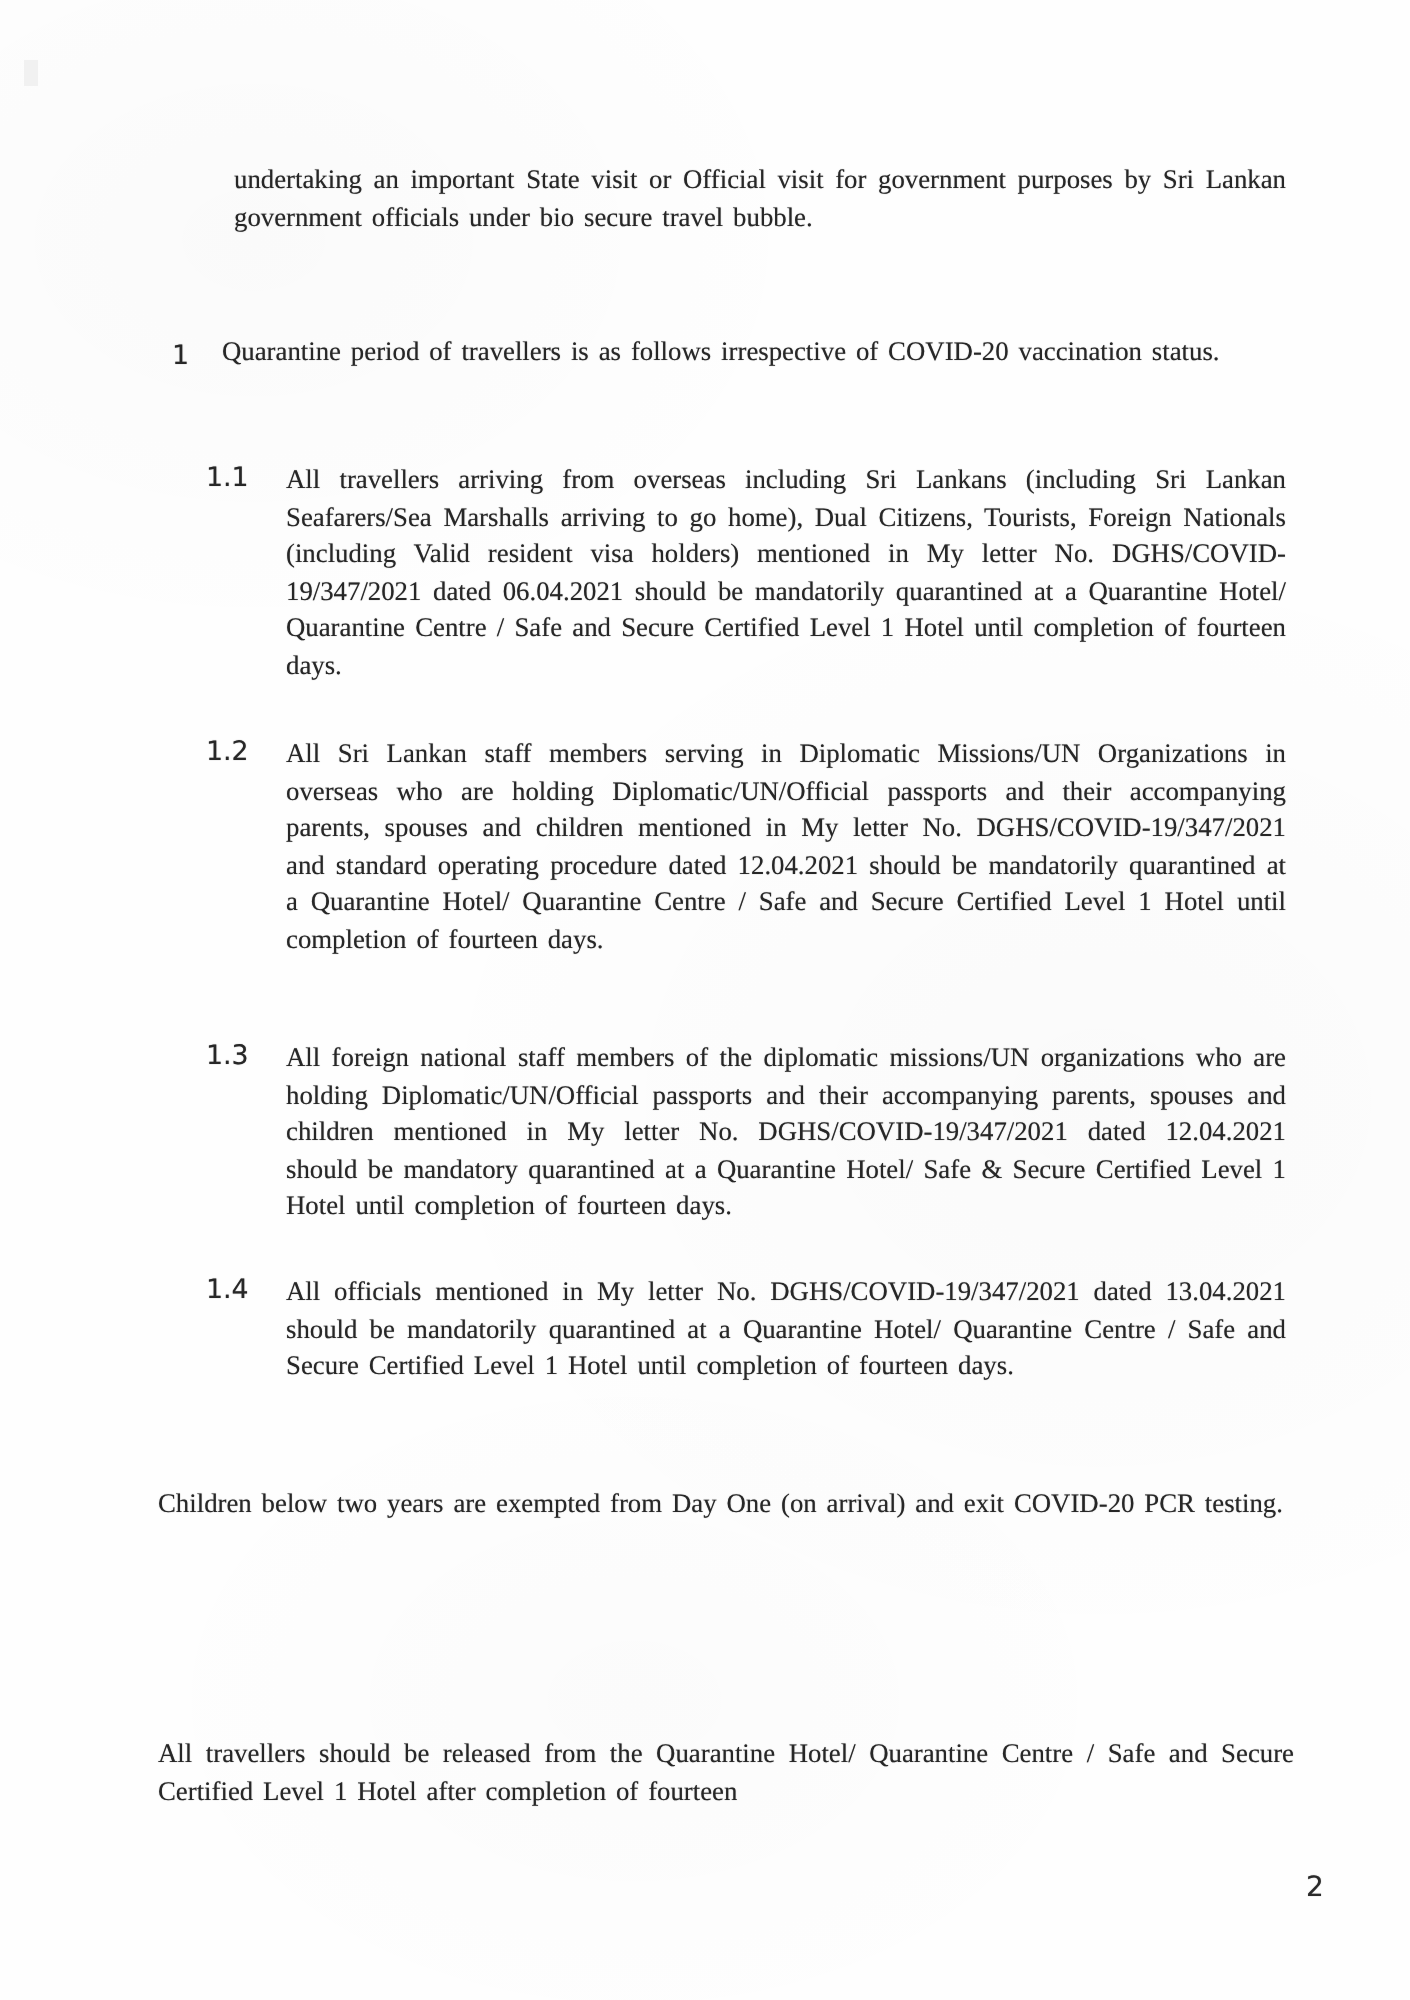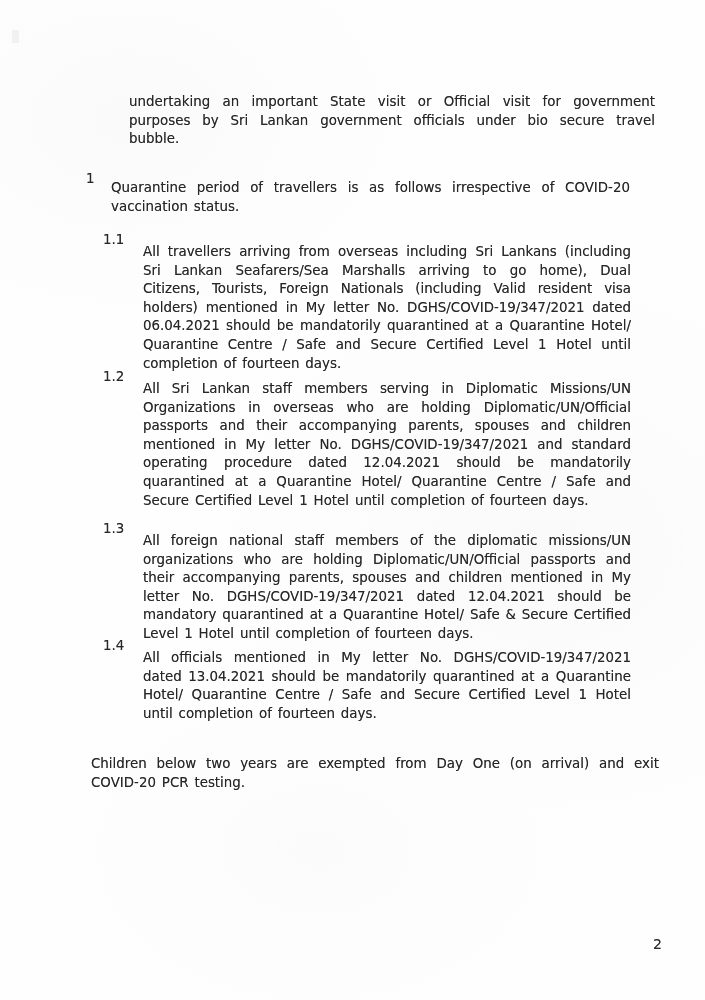--- a/index.html
+++ b/index.html
@@ -19,26 +19,27 @@
     position: absolute;
     inset: 0;
     background:
       radial-gradient(ellipse 420px 300px at 18% 12%, rgba(0,0,0,0.014), transparent 70%),
       radial-gradient(ellipse 520px 420px at 78% 55%, rgba(0,0,0,0.016), transparent 70%),
       radial-gradient(ellipse 380px 260px at 45% 85%, rgba(0,0,0,0.012), transparent 70%);
     pointer-events: none;
   }
 
   .para {
-    margin: 12px;
+    margin: 0;
     text-align: justify;
     font-size: 13.4px;
     line-height: 18.6px;
     word-spacing: 1.6px;
     text-shadow: 0 0 0.5px rgba(40,40,40,0.55);
+    font-family: Liberation Serif, serif;
   }
 
   .intro {
     position: absolute;
     left: 117px;
     top: 81px;
     width: 526px;
   }
 
   .item-main {
@@ -154,18 +155,19 @@
   </div>
 
   <div class="sub sub-4">
     <span class="num">1.4</span>
     <p class="para txt">All officials mentioned in My letter No. DGHS/COVID-19/347/2021 dated 13.04.2021 should be mandatorily quarantined at a Quarantine Hotel/ Quarantine Centre / Safe and Secure Certified Level 1 Hotel until completion of fourteen days.</p>
   </div>
 
   <p class="para bp bp-1">Children below two years are exempted from Day One (on arrival) and exit COVID-20 PCR testing.</p>
 
 
+  <p class="para bp bp-3">All travellers should be released from the Quarantine Hotel/ Quarantine Centre / Safe and Secure Certified Level 1 Hotel after completion of fourteen</p>
 
 
 
   <div class="page-number">2</div>
 
 </div>
 
 </body></html>

